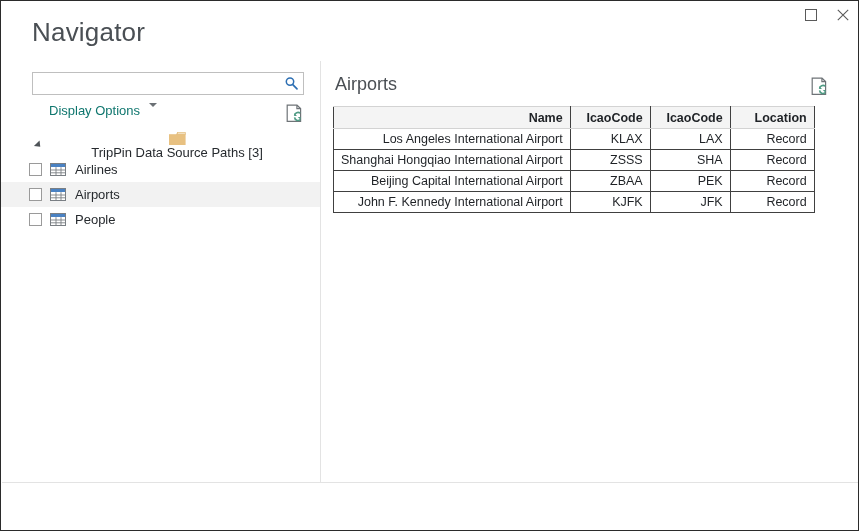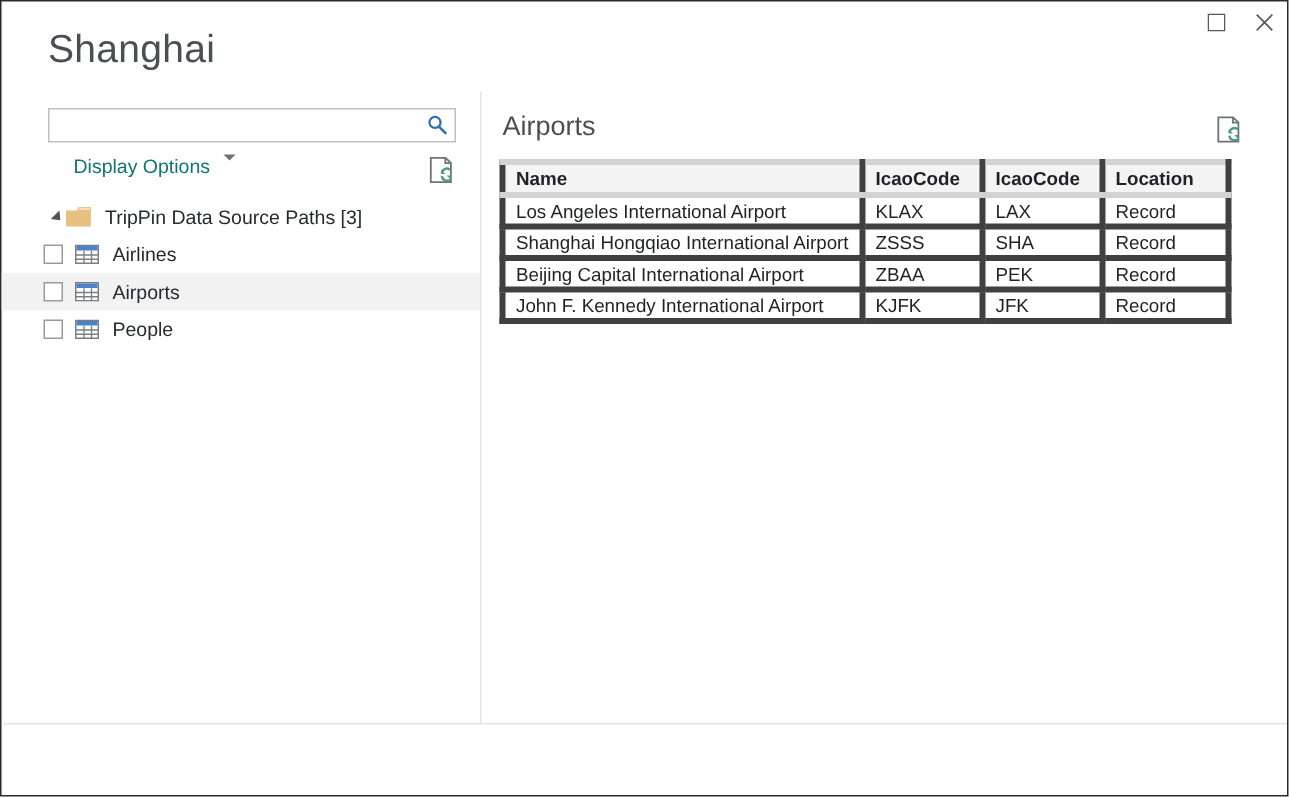--- a/index.html
+++ b/index.html
@@ -114,21 +114,21 @@
   }
   .tree-node {
     position: relative;
     height: 25px;
     display: flex;
     align-items: center;
     font-size: 13px;
     color: #262a2e;
     white-space: nowrap;
   }
-  .tree-node.root { padding-left: 33px; }
+  .tree-node.root { padding-left: 33px; flex-direction: column; }
   .tree-node.child { padding-left: 28px; }
   .tree-node.selected { background: #f2f2f2; }
 
   .expander {
     position: absolute;
     left: 35px; top: 9px;
     width: 0; height: 0;
     border-left: 5px solid #4f5458;
     border-top: 4px solid transparent;
     border-bottom: 4px solid transparent;
@@ -186,24 +186,24 @@
 
   #preview-table {
     position: absolute;
     left: 12px; top: 45px;
     border-collapse: collapse;
     table-layout: fixed;
     font-size: 12.5px;
     color: #1f2226;
   }
   #preview-table th, #preview-table td {
-    border: 4px solid #404040;
+    border: 1px solid #404040;
     padding: 0 7px;
     height: 21px;
-    text-align: left;
+    text-align: right;
     overflow: hidden;
     white-space: nowrap;
     font-weight: normal;
   }
   #preview-table thead th {
     background: #f4f4f4;
     font-weight: bold;
     color: #1f2226;
     height: 22px;
     border-top-color: #d3d3d3;
@@ -256,21 +256,21 @@
         <rect x="0.5" y="0.5" width="11" height="11" fill="none" stroke="#5a5a5a" stroke-width="1"></rect>
       </svg>
     </div>
     <div class="win-btn" id="btn-close">
       <svg width="12" height="12" viewBox="0 0 12 12">
         <path d="M0.8,0.8 L11.2,11.2 M11.2,0.8 L0.8,11.2" stroke="#5a5a5a" stroke-width="1.1" fill="none"></path>
       </svg>
     </div>
   </div>
 
-  <div id="page-title">Shanghai</div>
+  <div id="page-title">Navigator</div>
 
   <div id="left-pane">
 
     <div id="search-row">
       <input id="search-input" type="text" value="" placeholder="" style="">
       <span id="search-icon">
         <svg width="15" height="15" viewBox="0 0 15 15">
           <circle cx="6" cy="5.6" r="3.7" fill="none" stroke="#2d6fb3" stroke-width="1.5"></circle>
           <path d="M8.8,8.6 L13,12.8" stroke="#2d6fb3" stroke-width="1.7" stroke-linecap="round"></path>
         </svg>

